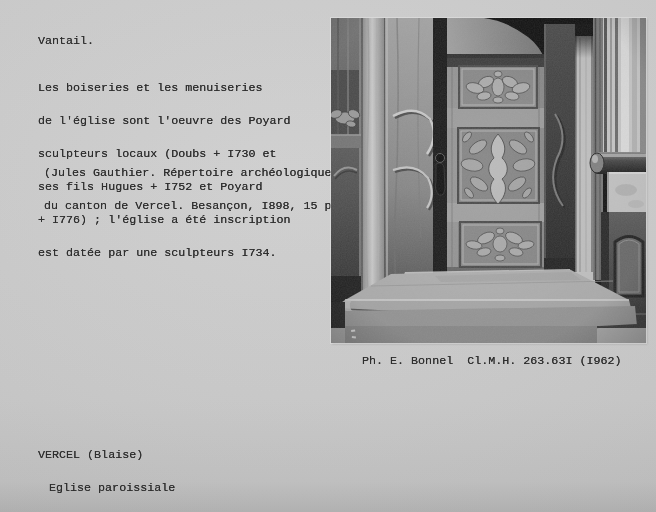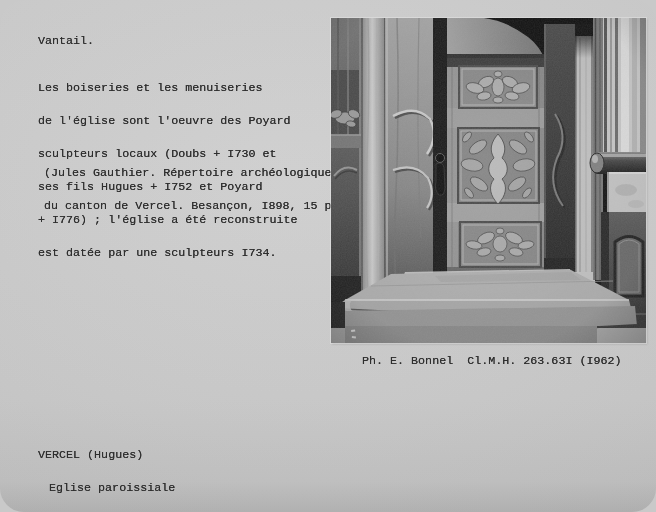--- a/index.html
+++ b/index.html
@@ -6,21 +6,20 @@
   body{
     width:656px;height:512px;overflow:hidden;position:relative;
     background:#c9c9c9;
     font-family:"Liberation Mono","DejaVu Sans Mono",monospace;
   }
   .card{
     position:absolute;inset:0;
     background:
       radial-gradient(140% 120% at 45% 35%, rgba(255,255,255,0.10), rgba(0,0,0,0.05) 85%, rgba(0,0,0,0.12) 100%),
       linear-gradient(180deg,#cccccc 0%,#c9c9c9 78%,#c2c2c2 94%,#b4b4b4 100%);
-    border-radius: 24px;
   }
   .typew{
     position:absolute;
     font-family:"Liberation Mono","DejaVu Sans Mono",monospace;
     font-size:11.7px;line-height:11px;color:#2e2e2e;
     white-space:pre;
     text-shadow:0 0 0.6px rgba(40,40,40,0.85);
   }
   .title{left:38px;top:36px}
   .desc{left:38px;top:61px}
@@ -40,21 +39,21 @@
 
 <div class="card">
 
   <div class="typew title">Vantail.</div>
 
   <div class="typew desc">
     <div>Les boiseries et les menuiseries</div>
     <div>de l'église sont l'oeuvre des Poyard</div>
     <div>sculpteurs locaux (Doubs + I730 et</div>
     <div>ses fils Hugues + I752 et Poyard</div>
-    <div>+ I776) ; l'église a été reconstruite</div>
+    <div>+ I776) ; l'église a été inscription</div>
     <div>est datée par une sculpteurs I734.</div>
   </div>
 
   <div class="typew cite">
     <div>(Jules Gauthier. Répertoire archéologique</div>
     <div>du canton de Vercel. Besançon, I898, 15 p.)</div>
   </div>
 
   <figure class="photo">
     <svg width="315" height="325" viewBox="0 0 315 325" xmlns="http://www.w3.org/2000/svg">
@@ -308,19 +307,19 @@
       </g>
 
       <rect x="0" y="0" width="315" height="325" filter="url(#grain)" opacity="0.9"></rect>
       <rect x="0" y="0" width="315" height="325" fill="url(#vig)"></rect>
     </svg>
   </figure>
 
   <div class="typew caption">Ph. E. Bonnel  Cl.M.H. 263.63I (I962)</div>
 
   <div class="typew location">
-    <div>VERCEL (Hugues)</div>
+    <div>VERCEL (Blaise)</div>
     <div class="indent">Eglise paroissiale</div>
     
     
   </div>
 
 </div>
 
 </body></html>

